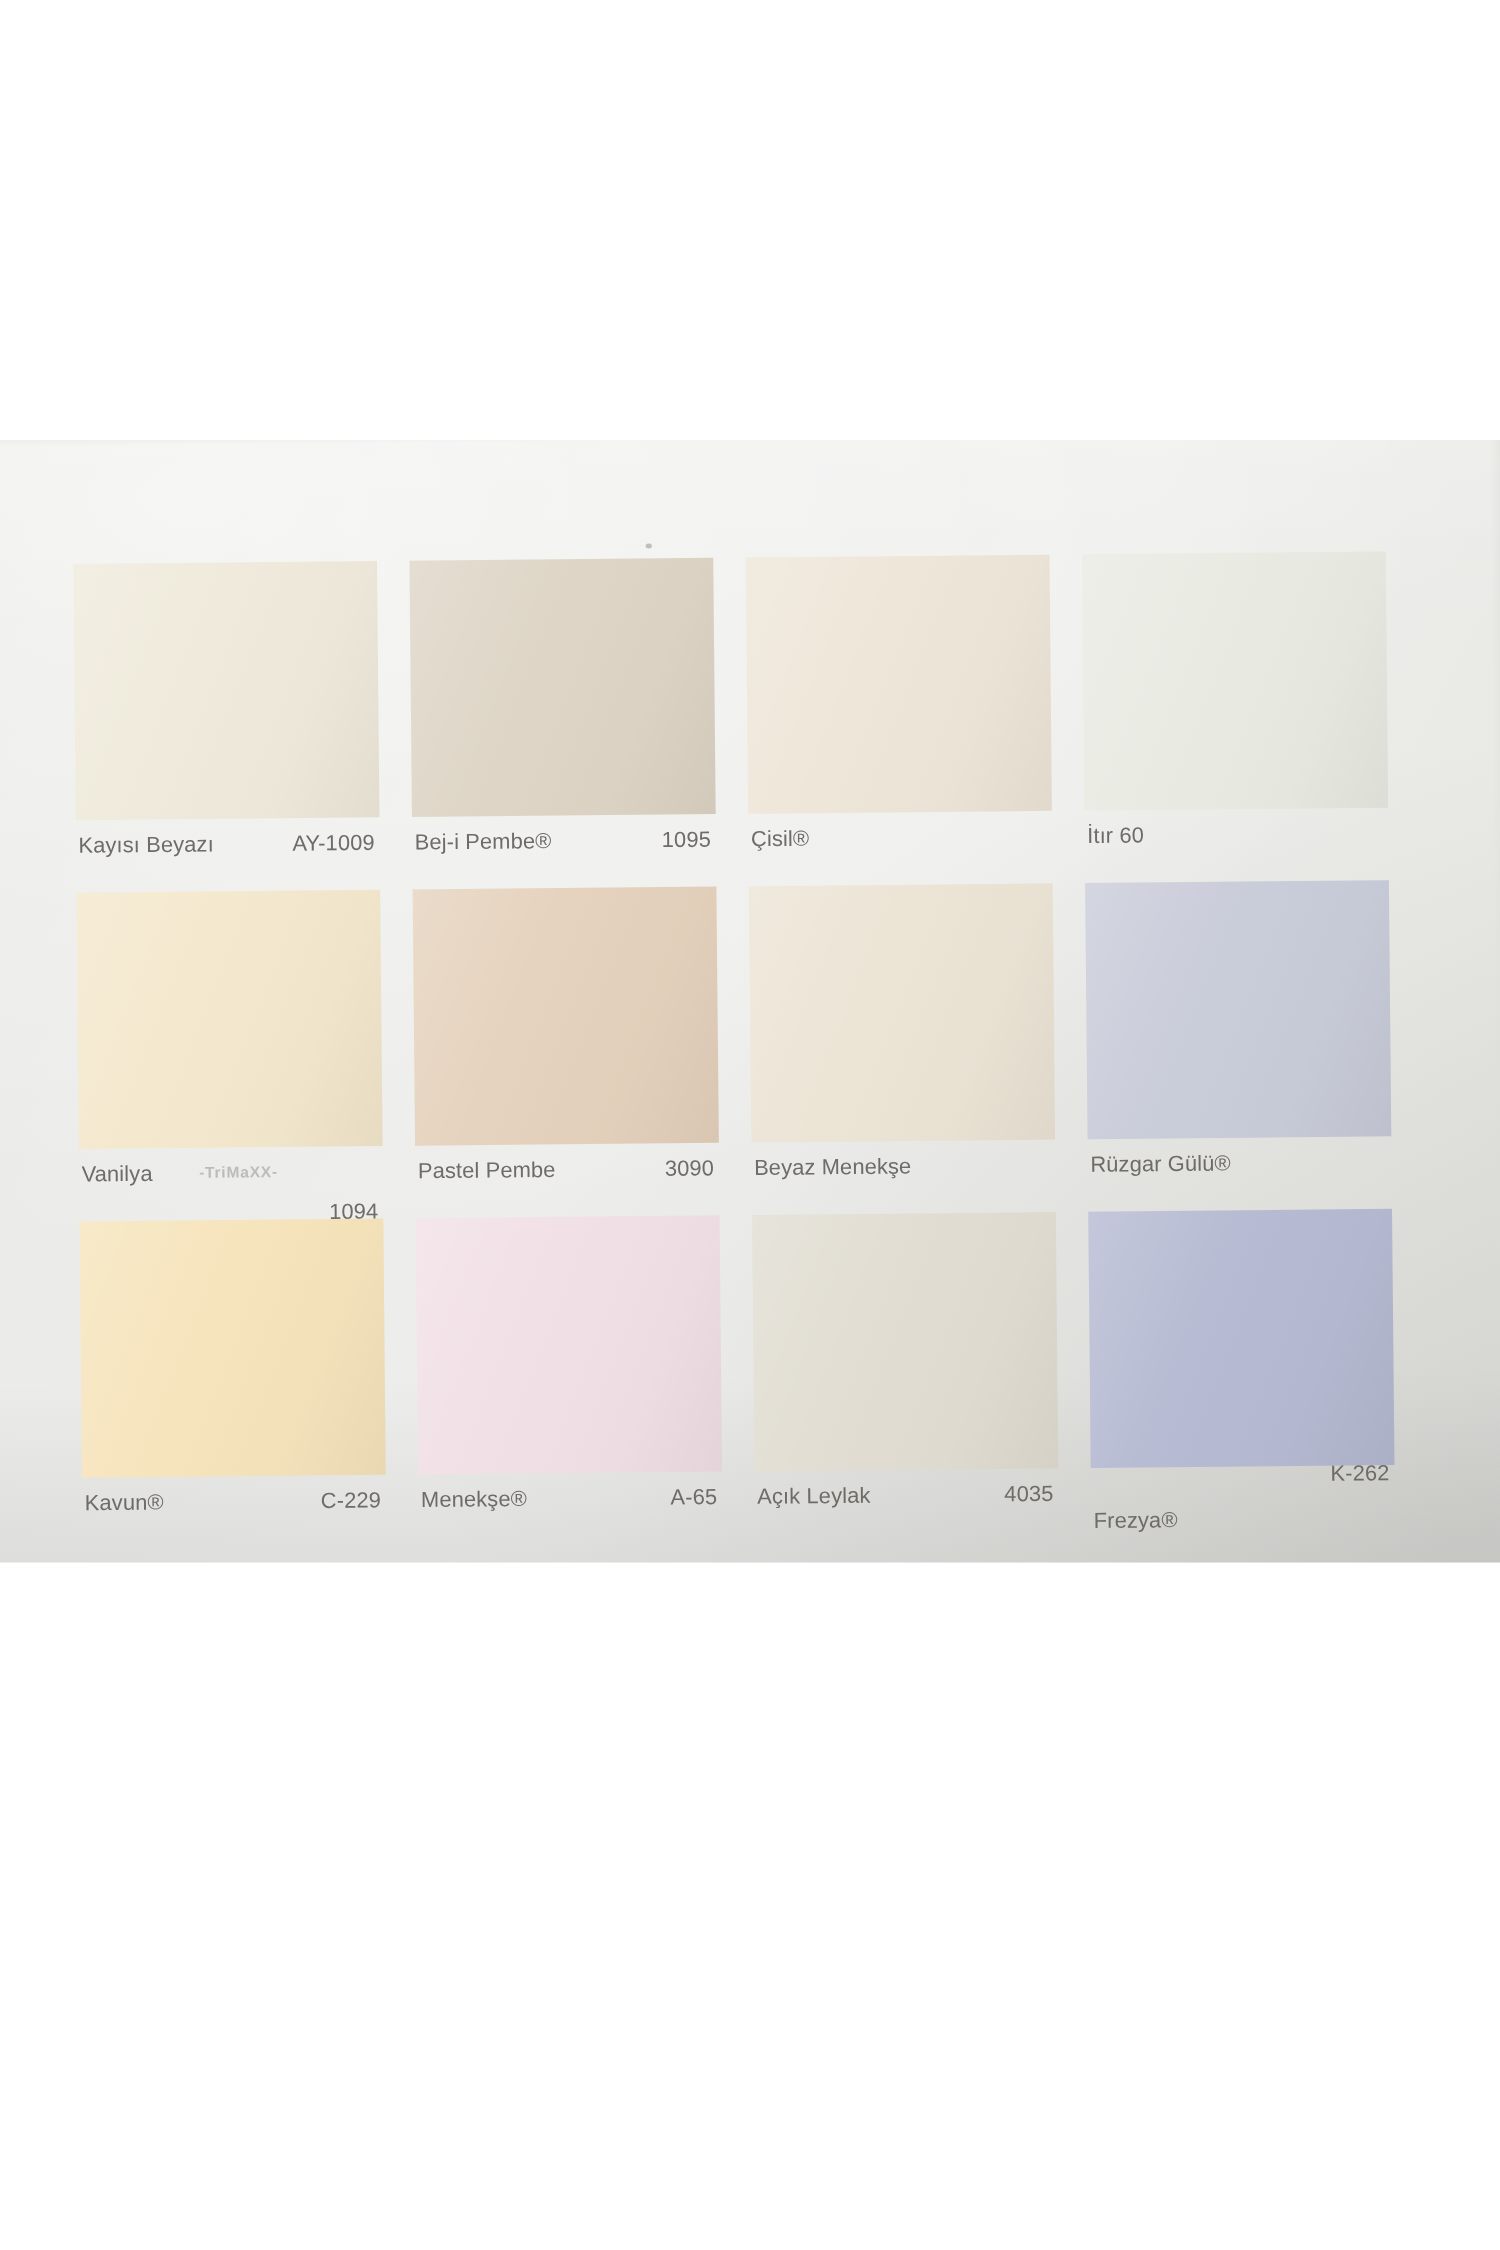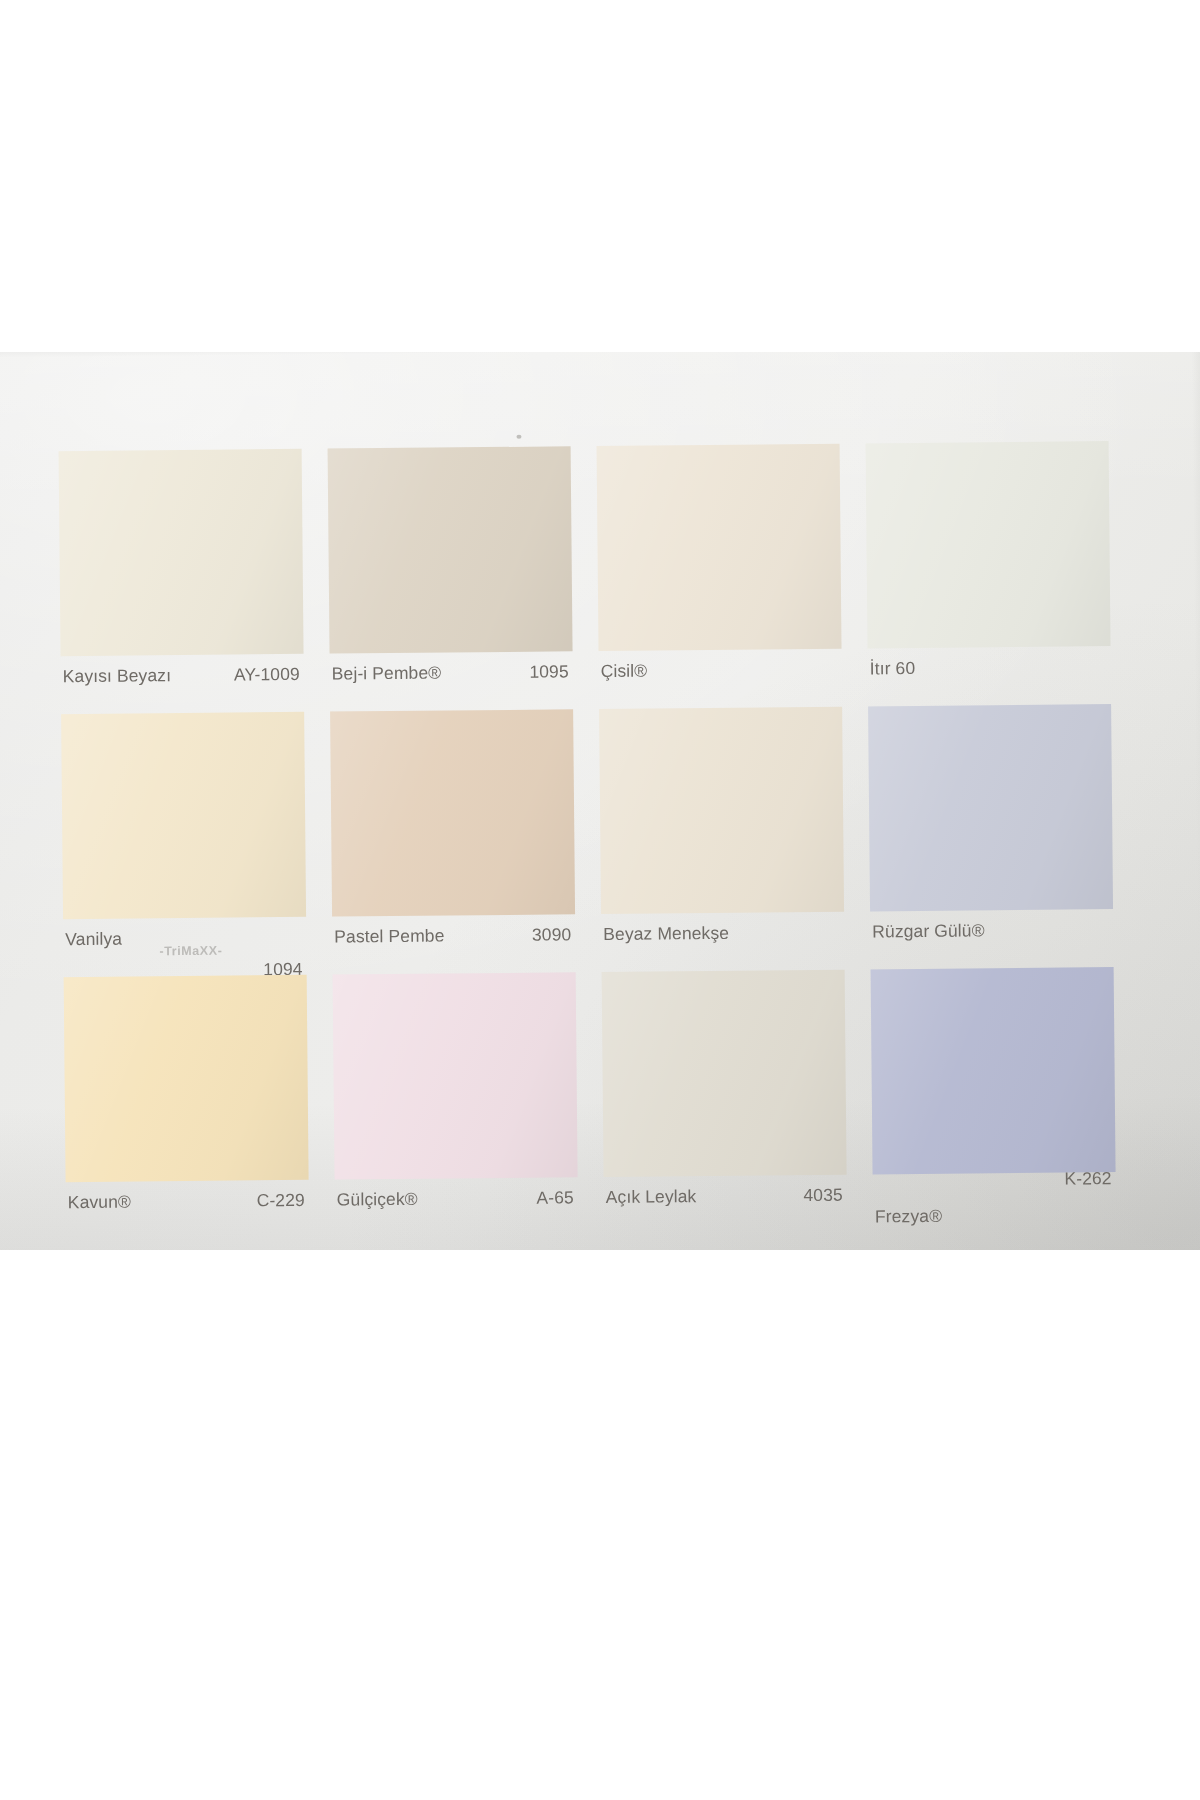--- a/index.html
+++ b/index.html
@@ -138,21 +138,21 @@
     color: #6f6b66;
     white-space: nowrap;
   }
   .cname { left: 2px; }
   .ccode { right: 4px; }
 
   
   .watermark {
     position: absolute;
     left: 96px;
-    top: 15px;
+    top: 2px;
     font-size: 12.5px;
     line-height: 18px;
     letter-spacing: 0.6px;
     font-weight: bold;
     color: rgba(150,148,144,0.55);
     white-space: nowrap;
   }
 
   
   #speck {
@@ -258,21 +258,21 @@
             <div class="chip" style="background-color: rgb(246, 228, 188);"></div>
             <div class="labels">
               <span class="cname" style="color: rgb(111, 107, 102);">Kavun®</span>
               <span class="ccode" style="color: rgb(111, 107, 102);">C-229</span>
             </div>
           </div>
 
           <div class="cell c1">
             <div class="chip" style="background-color: rgb(241, 224, 230);"></div>
             <div class="labels">
-              <span class="cname" style="color: rgb(111, 107, 102);">Gülçiçek®</span>
+              <span class="cname" style="color: rgb(111, 107, 102);">Menekşe®</span>
               <span class="ccode" style="color: rgb(111, 107, 102);">A-65</span>
             </div>
           </div>
 
           <div class="cell c2">
             <div class="chip" style="background-color: rgb(225, 221, 210);"></div>
             <div class="labels">
               <span class="cname" style="color: rgb(111, 107, 102);">Açık Leylak</span>
               <span class="ccode" style="color: rgb(111, 107, 102);">4035</span>
             </div>

